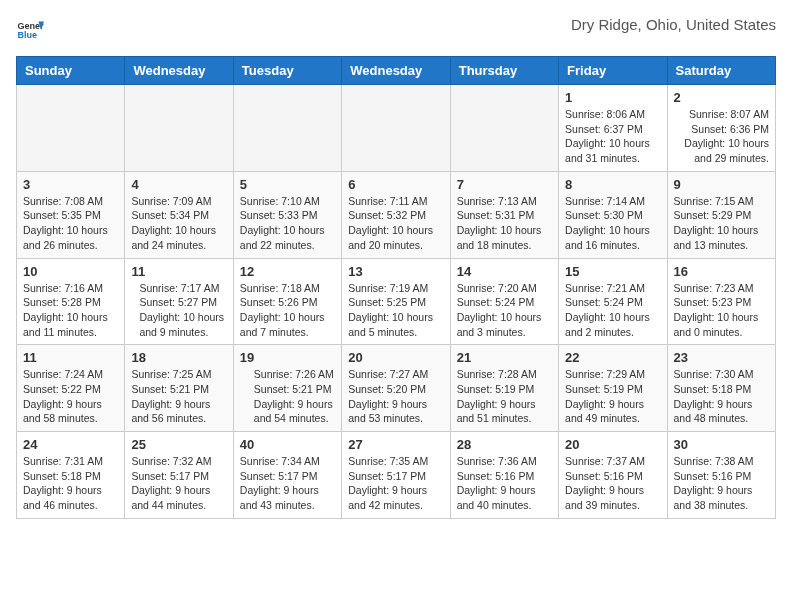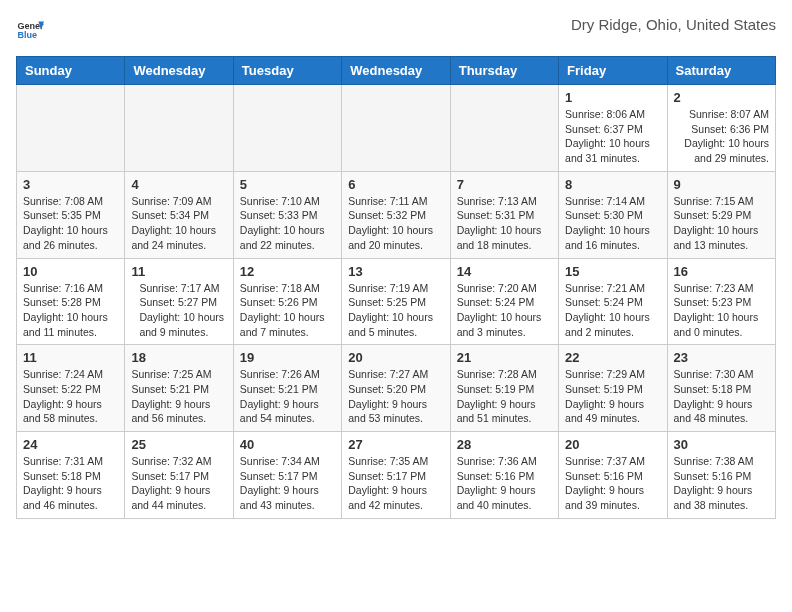--- a/index.html
+++ b/index.html
@@ -225,21 +225,21 @@
 Daylight: 9 hours and 58 minutes.</div>
         </td>
         <td>
           <span class="day-num">18</span>
           <div class="day-info" style="white-space: pre-line;">Sunrise: 7:25 AM
 Sunset: 5:21 PM
 Daylight: 9 hours and 56 minutes.</div>
         </td>
         <td>
           <span class="day-num">19</span>
-          <div class="day-info" style="white-space: pre-line;">Sunrise: 7:26 AM
+          <div class="day-info" style="white-space: pre-line; margin-left: 14px;">Sunrise: 7:26 AM
 Sunset: 5:21 PM
 Daylight: 9 hours and 54 minutes.</div>
         </td>
         <td>
           <span class="day-num">20</span>
           <div class="day-info" style="white-space: pre-line;">Sunrise: 7:27 AM
 Sunset: 5:20 PM
 Daylight: 9 hours and 53 minutes.</div>
         </td>
         <td>

